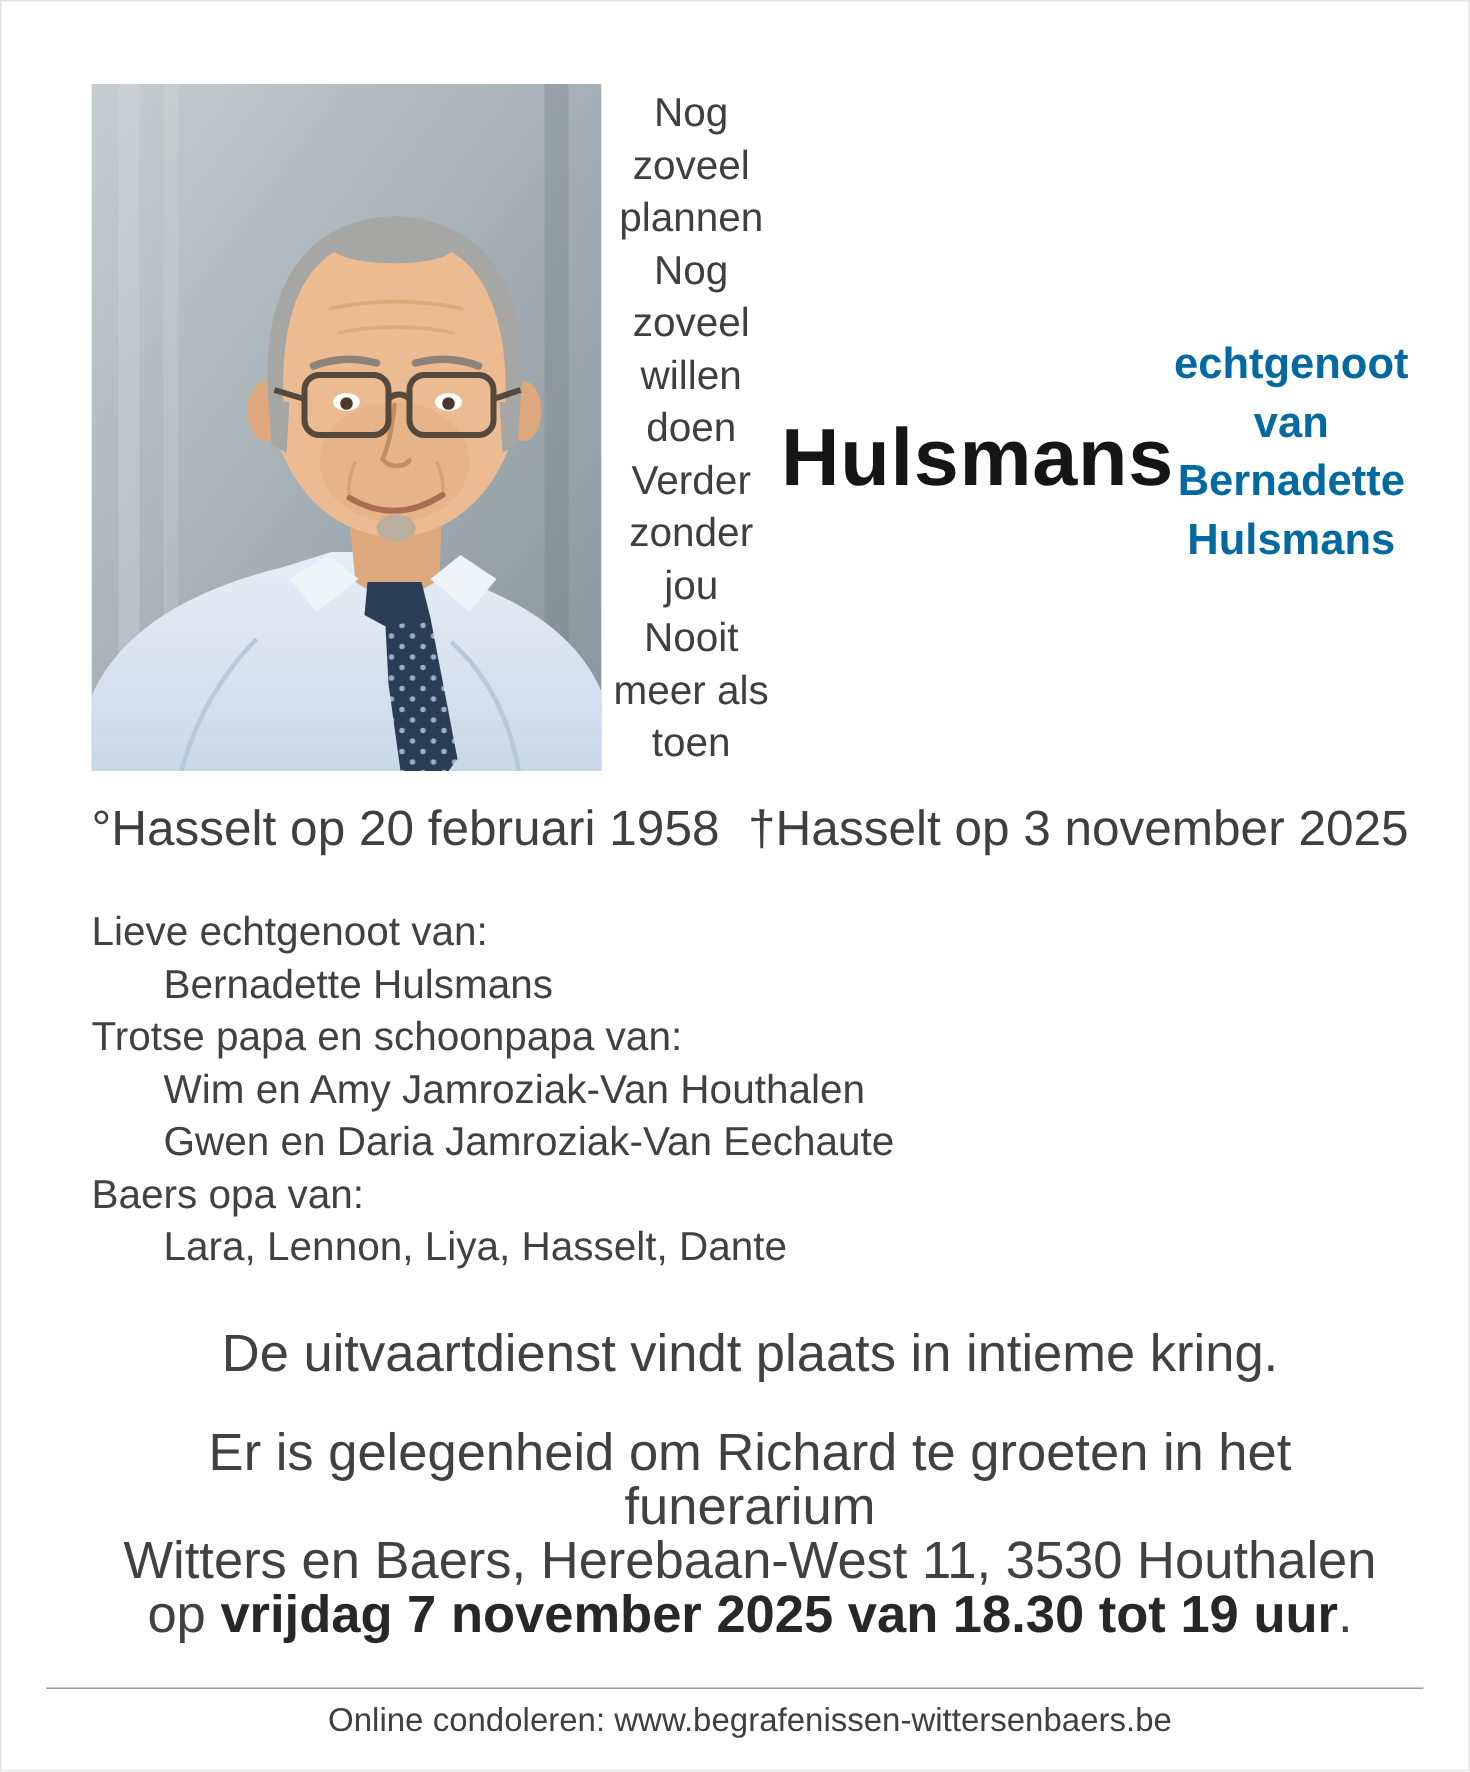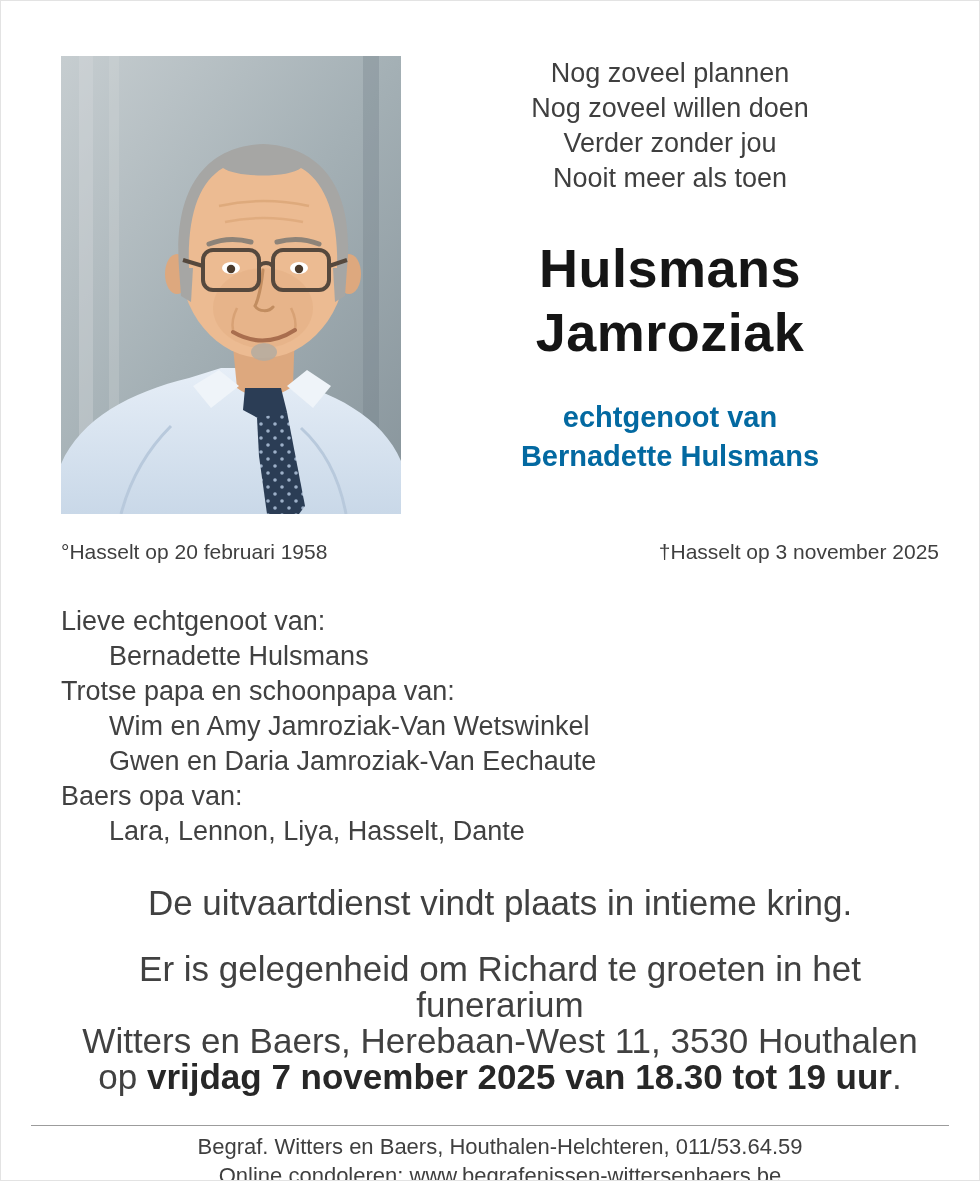--- a/index.html
+++ b/index.html
@@ -10,25 +10,25 @@
     background:#ffffff;
     border:1px solid #e3e3e3;
     font-family:"Liberation Sans","DejaVu Sans",sans-serif;
     color:#414141;
     padding:55px 40px 0 60px;
     overflow:hidden;
   }
   .top { display:flex; }
   .photo-wrap { width:340px; height:458px; flex:0 0 auto; }
   .photo-wrap svg { display:block; }
-  .right-col { flex:1; display:flex; flex-direction:column; align-items:center; text-align:center; }
+  .right-col { flex:1; display:flex; flex-direction:row; align-items:center; text-align:center; }
   .poem { font-size:27px; line-height:35px; color:#3f3f3f; }
   .name { margin-top:40px; font-size:54px; line-height:64px; font-weight:bold; color:#151515; letter-spacing:0.5px; }
   .relation { margin-top:34px; font-size:29px; line-height:39px; font-weight:bold; color:#0369a1; }
-  .dates { display:flex; justify-content:space-between; margin-top:20px; font-size:21px; line-height:36px; color:#3f3f3f; }
+  .dates { display:flex; justify-content:space-between; margin-top:20px; font-size:33px; line-height:36px; color:#3f3f3f; }
   .family { margin-top:34px; font-size:27px; line-height:35px; }
   .family .indent { padding-left:48px; }
   .ceremony { text-align:center; font-size:35px; line-height:36px; }
   .ceremony .private { margin:36px 0 0 0; }
   .ceremony .visit { margin:30px 0 0 0; }
   .b { font-weight:bold; color:#272727; }
   hr.sep { border:none; border-top:1px solid #9c9c9c; margin:30px -10px 6px -30px; }
   .footer { text-align:center; font-size:22px; line-height:29px; color:#3f3f3f; }
 </style>
 </head>
@@ -114,53 +114,51 @@
 
     <div class="right-col">
       <div class="poem">
         <div>Nog zoveel plannen</div>
         <div>Nog zoveel willen doen</div>
         <div>Verder zonder jou</div>
         <div>Nooit meer als toen</div>
       </div>
       <div class="name">
         <div>Hulsmans</div>
-        <div>Jamroziak</div>
       </div>
       <div class="relation">
         <div>echtgenoot van</div>
         <div>Bernadette Hulsmans</div>
       </div>
     </div>
   </div>
 
   <div class="dates">
     <span>°Hasselt op 20 februari 1958</span>
     <span>†Hasselt op 3 november 2025</span>
   </div>
 
   <div class="family">
     <div>Lieve echtgenoot van:</div>
     <div class="indent">Bernadette Hulsmans</div>
     <div>Trotse papa en schoonpapa van:</div>
-    <div class="indent">Wim en Amy Jamroziak-Van Wetswinkel</div>
+    <div class="indent">Wim en Amy Jamroziak-Van Houthalen</div>
     <div class="indent">Gwen en Daria Jamroziak-Van Eechaute</div>
     <div>Baers opa van:</div>
     <div class="indent">Lara, Lennon, Liya, Hasselt, Dante</div>
   </div>
 
   <div class="ceremony">
     <p class="private">De uitvaartdienst vindt plaats in intieme kring.</p>
     <p class="visit">
       <span>Er is gelegenheid om Richard te groeten in het funerarium</span><br>
       <span>Witters en Baers, Herebaan-West 11, 3530 Houthalen</span><br>
       <span>op </span><span class="b">vrijdag 7 november 2025 van 18.30 tot 19 uur</span><span>.</span>
     </p>
   </div>
 
   <hr class="sep">
 
   <div class="footer">
-    <div>Begraf. Witters en Baers, Houthalen-Helchteren, 011/53.64.59</div>
     <div>Online condoleren: www.begrafenissen-wittersenbaers.be</div>
   </div>
 
 </div>
 
 </body></html>

